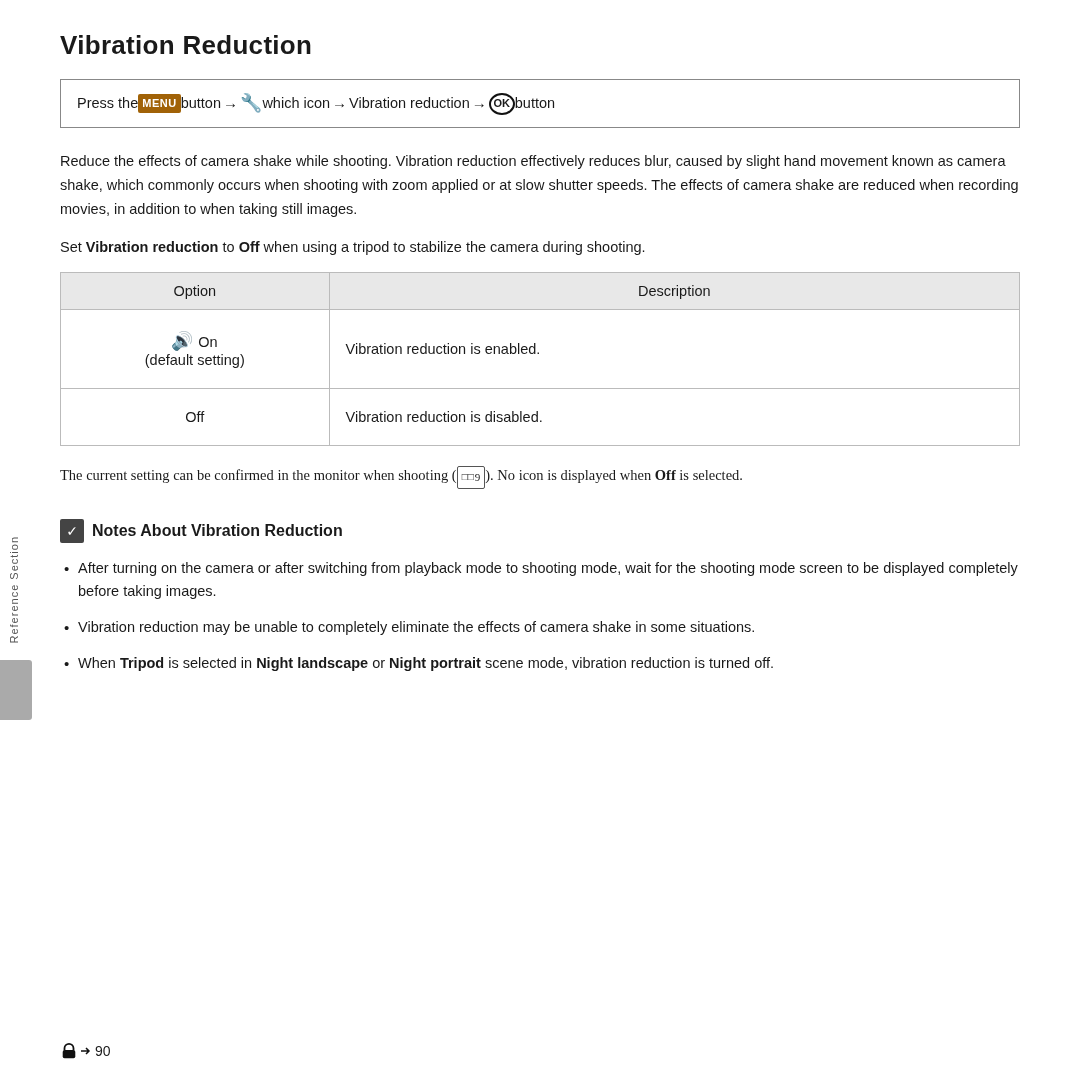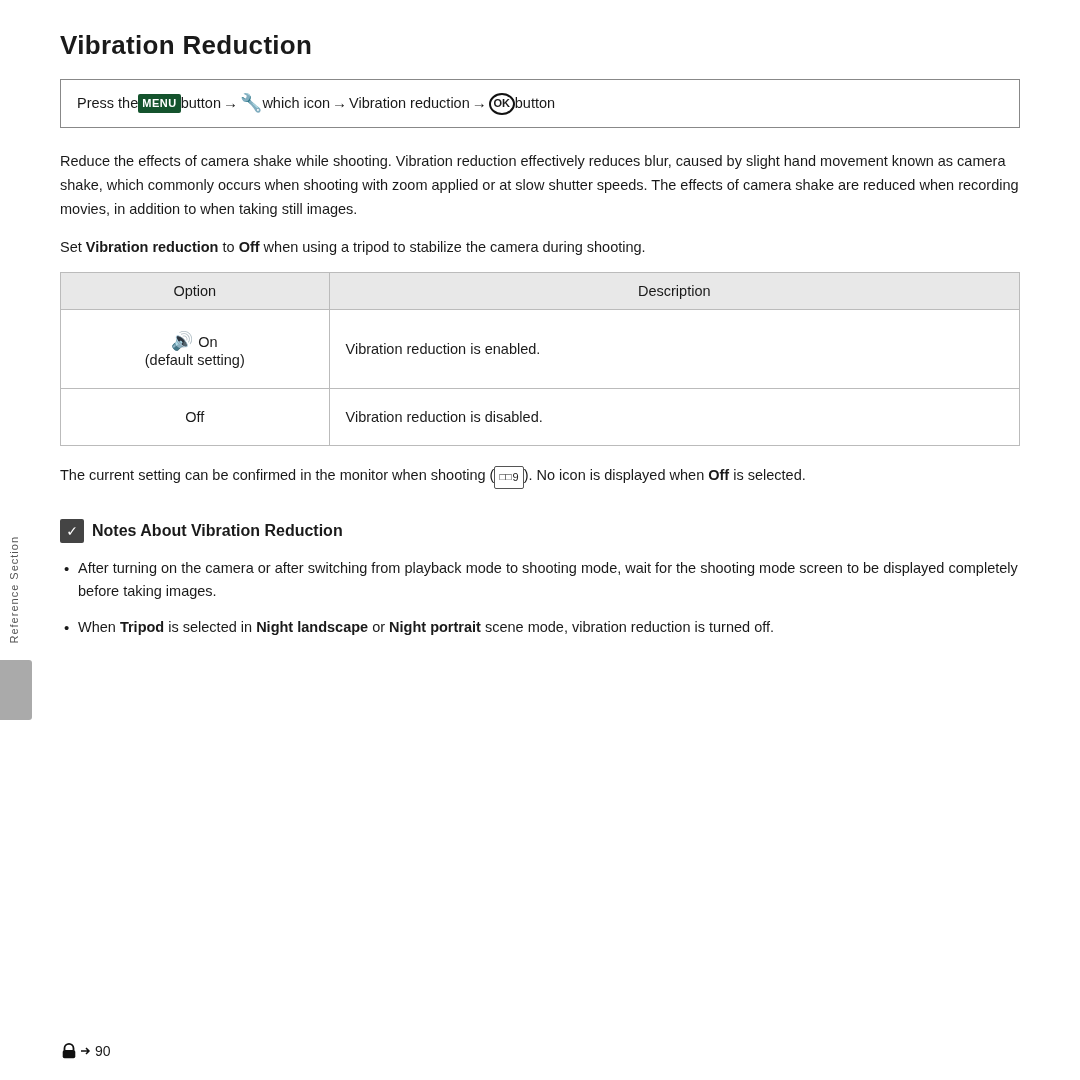--- a/index.html
+++ b/index.html
@@ -32,21 +32,21 @@
       padding: 10px 16px;
       margin-bottom: 22px;
       font-size: 14.5px;
       line-height: 1.5;
       display: flex;
       align-items: center;
       flex-wrap: wrap;
     }
 
     .menu-badge {
-      background: #14532d;
+      background: #a16207;
       color: #fff;
       font-size: 11px;
       font-weight: bold;
       padding: 1px 4px;
       border-radius: 2px;
       letter-spacing: 0.5px;
     }
 
     .arrow {
       font-size: 15px;
@@ -109,20 +109,21 @@
     table td:first-child {
       text-align: center;
       width: 28%;
       border-right: 1px solid #bbb;
     }
 
     .footnote-text {
       font-size: 14.5px;
       line-height: 1.65;
       margin-bottom: 30px;
+      font-family: Liberation Serif, serif;
     }
 
     .notes-section {
       margin-top: 20px;
     }
 
     .notes-header {
       display: flex;
       align-items: center;
       gap: 8px;
@@ -272,20 +273,21 @@
     displayed when <strong>Off</strong> is selected.
   </p>
 
   <div class="notes-section">
     <div class="notes-header">
       <span class="check-icon">✓</span>
       <span class="notes-title">Notes About Vibration Reduction</span>
     </div>
     <ul class="notes-list">
       <li>After turning on the camera or after switching from playback mode to shooting mode, wait for the shooting mode screen to be displayed completely before taking images.</li>
+      <li>Vibration reduction may be unable to completely eliminate the effects of camera shake in some situations.</li>
       <li>When <strong>Tripod</strong> is selected in <strong>Night landscape</strong> or <strong>Night portrait</strong> scene mode, vibration reduction is turned off.</li>
     </ul>
   </div>
 
 </div>
 
 <div class="sidebar-tab">
   <span class="sidebar-tab-text">Reference Section</span>
 </div>
 

